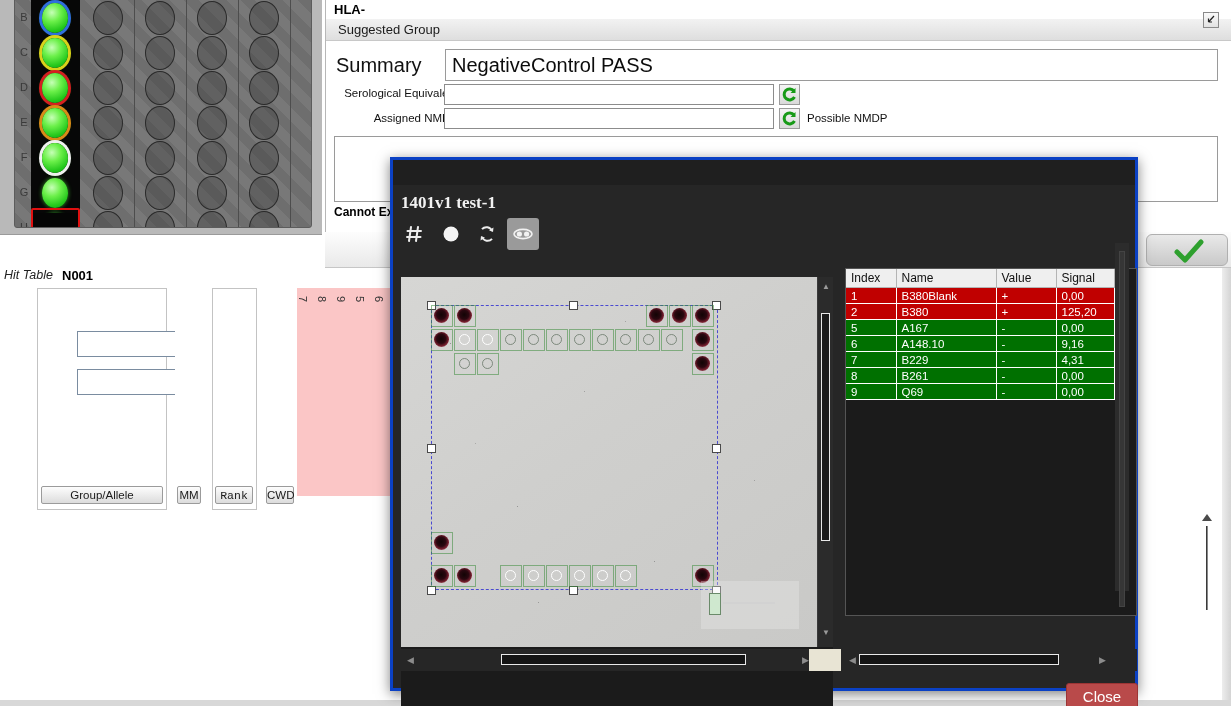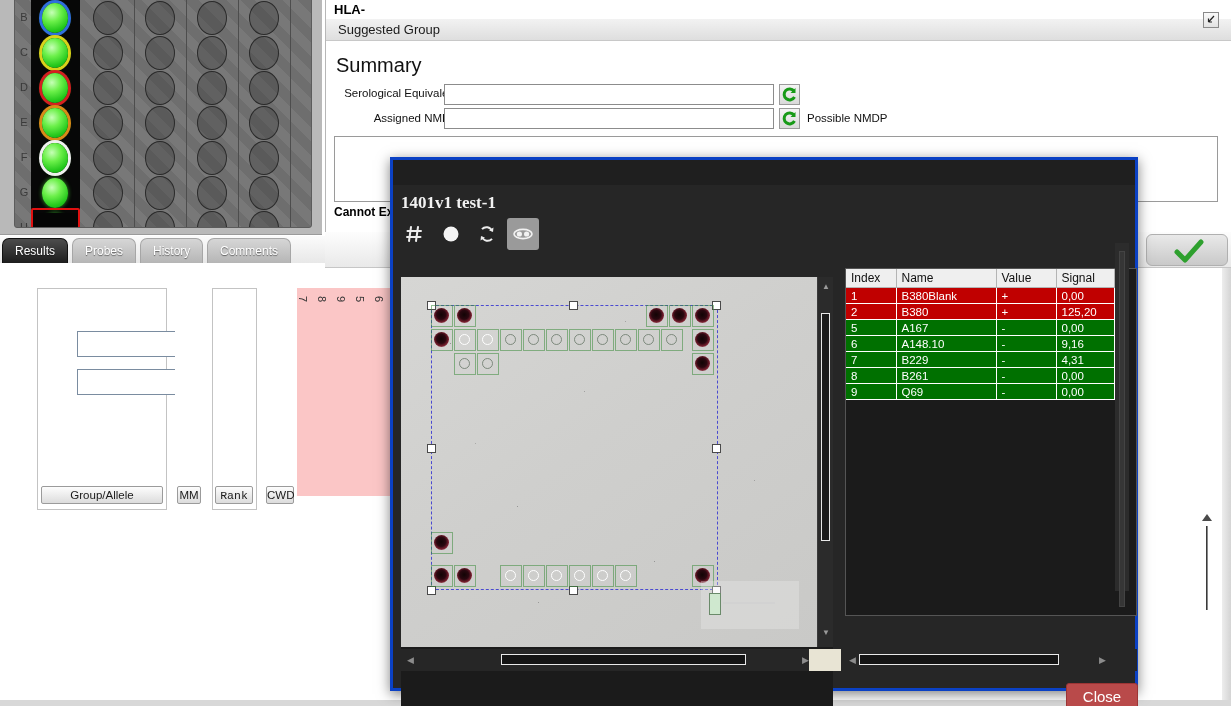--- a/index.html
+++ b/index.html
@@ -460,28 +460,26 @@
           <div class="well" style="left: 62px; top: 262px;"></div>
           <div class="well" style="left: 114px; top: 262px;"></div>
           <div class="well" style="left: 166px; top: 262px;"></div>
           <div class="well" style="left: 218px; top: 262px;"></div>
           <div class="sel-box" style="left: 0px; top: 259px; width: 49px; height: 35px;"></div>
         </div>
       <div class="plate-bottom-cap"></div>
     </div>
   </div>
 
-  <div class="tabs-bar" id="tabs-bar">
-      <div class="tab active" style="left: 2px;">Results</div>
-      <div class="tab" style="left: 72px;">Probes</div>
-      <div class="tab" style="left: 140px;">History</div>
-      <div class="tab" style="left: 207px;">Comments</div>
-    </div>
   <div class="tabs-underline"></div>
 
+  <div class="hit-table-bar">
+    <span class="hit-label">Hit Table</span>
+    <span class="hit-value">N001</span>
+  </div>
 
   <div class="hit-area">
     <div class="col-box col-allele">
       <div class="mini-input one"></div>
       <div class="mini-input two"></div>
       <svg class="histo-icon" viewBox="0 0 18 16">
         <rect x="1" y="4" width="3" height="11" fill="#1a1a1a"></rect>
         <rect x="6" y="8" width="3" height="7" fill="#1a1a1a"></rect>
         <rect x="11" y="1" width="3" height="14" fill="#1a1a1a"></rect>
       </svg>
@@ -509,20 +507,21 @@
     <div class="hla-title">HLA-</div>
     <div class="hla-sub">Suggested Group</div>
 
     <div class="restore-icon">
       <svg viewBox="0 0 14 14" width="14" height="14">
         <path d="M10 3 L4.5 9 M4.5 9 L8 9 M4.5 9 L4.5 5.5" stroke="#222" stroke-width="1.2" fill="none"></path>
       </svg>
     </div>
 
     <div class="summary-label">Summary</div>
+    <div class="summary-box">NegativeControl PASS</div>
 
     <div class="fld-label fld-sero">Serological Equivalent</div>
     <div class="fld-box sero"></div>
     <div class="refresh-btn a">
       <svg viewBox="0 0 19 19" width="19" height="19">
         <path d="M14 6 A5.5 5.5 0 1 0 14.5 12" stroke="#179a17" stroke-width="3" fill="none"></path>
         <path d="M15.5 3 L15.5 8 L10.5 8 Z" fill="#179a17"></path>
       </svg>
     </div>
 

